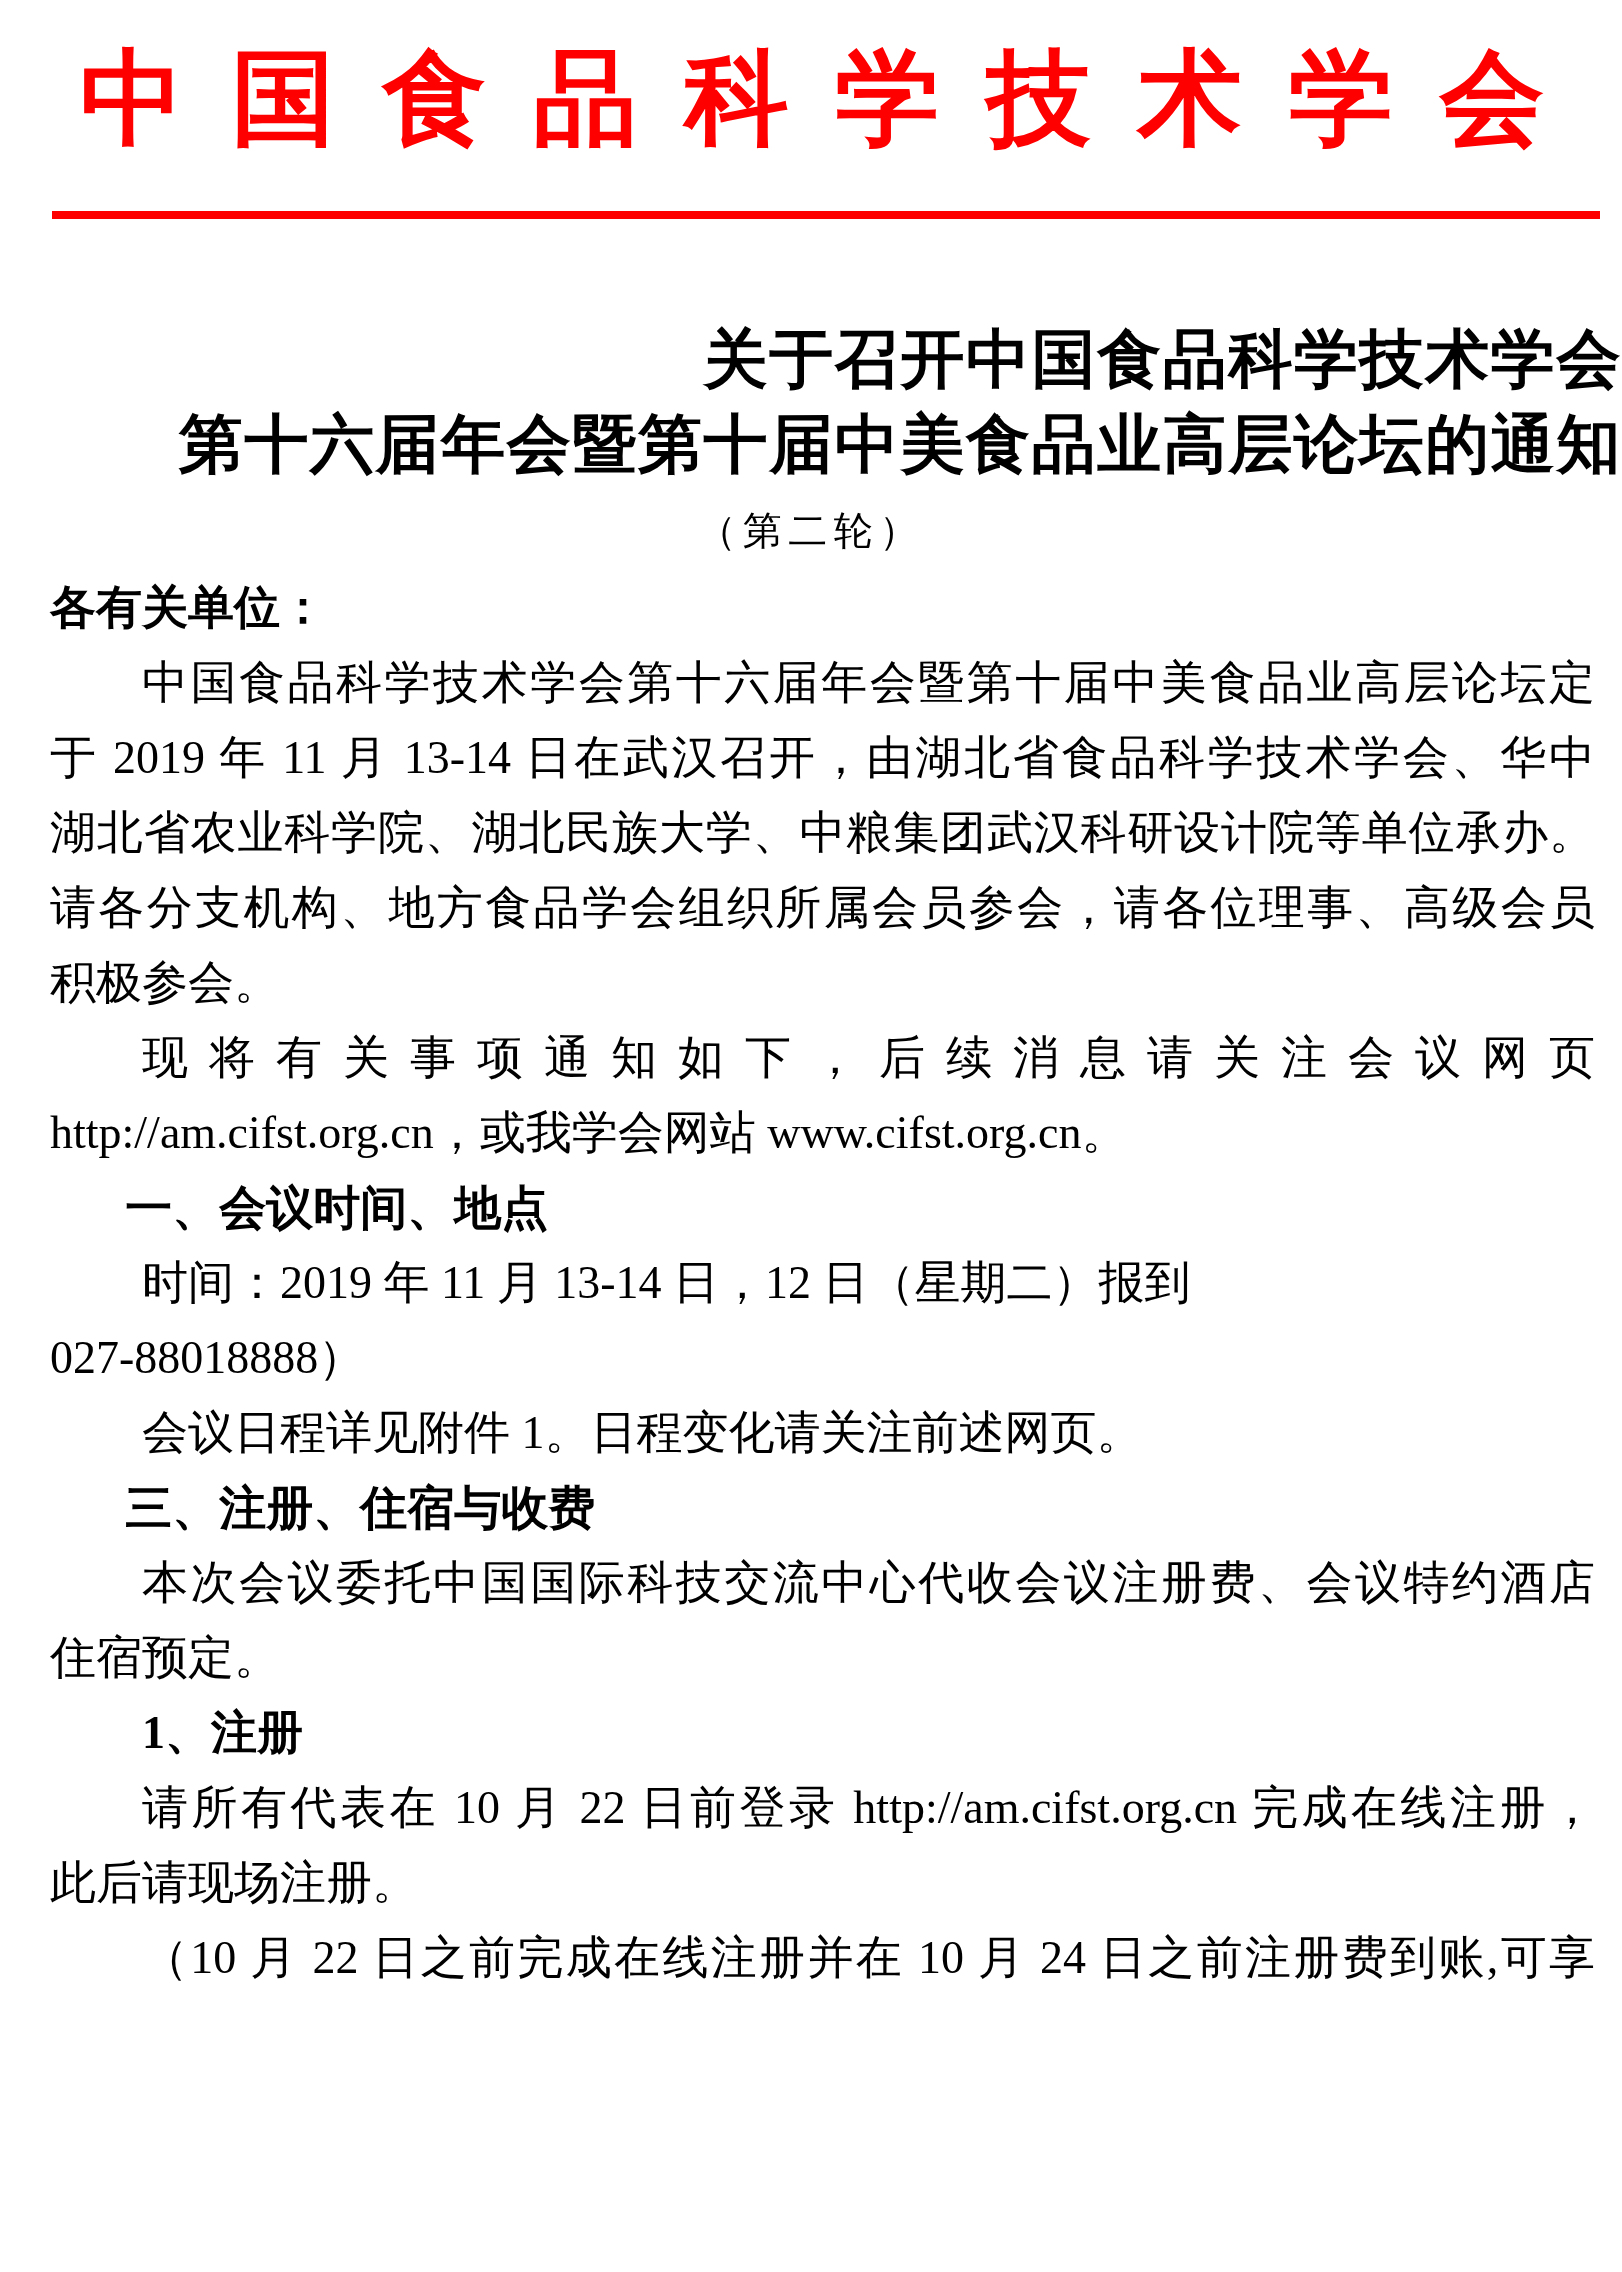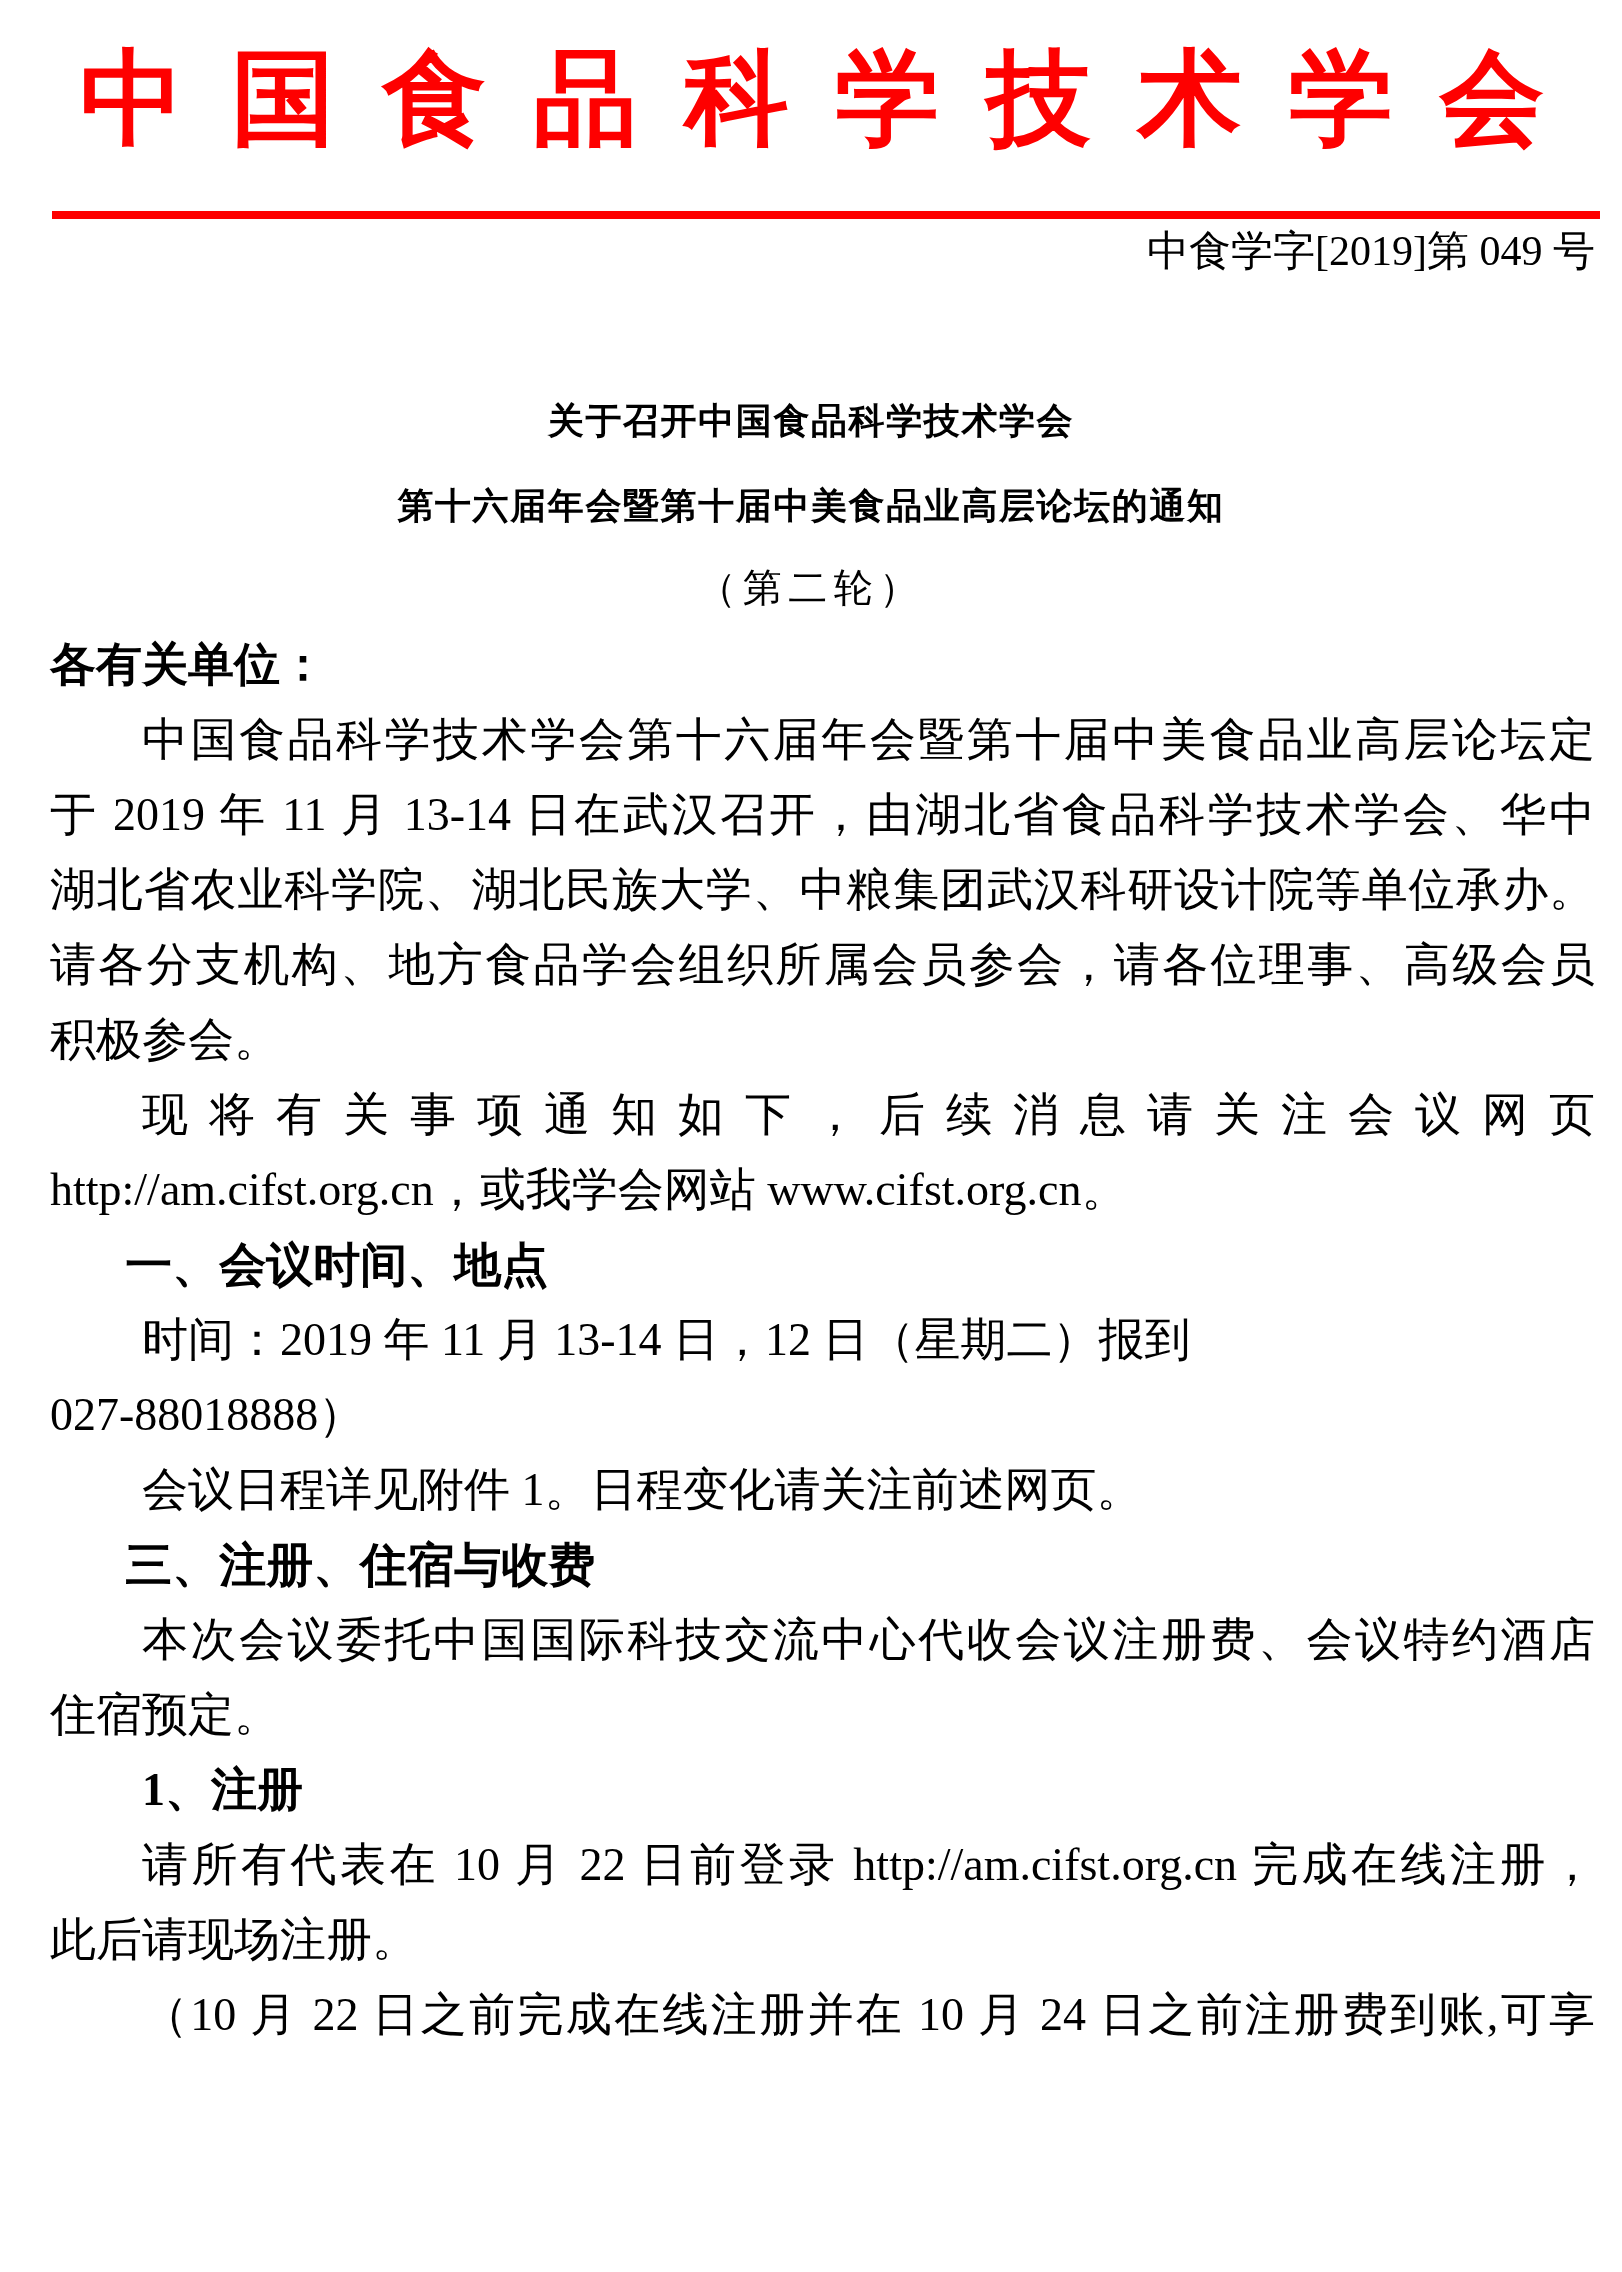--- a/index.html
+++ b/index.html
@@ -33,24 +33,24 @@
   }
   .doc-number {
     margin: 6.5px 27px 0 0;
     text-align: right;
     font-size: 42px;
     line-height: 50px;
     font-family: "Liberation Serif", "DejaVu Serif", serif;
   }
   
   .title-line {
-    text-align: center;
+    text-align: right;
     font-weight: bold;
-    font-family: Liberation Serif, serif;
-    font-size: 36px;
+    font-family: Liberation Mono, monospace;
+    font-size: 64px;
     line-height: 85px;
     letter-spacing: 1.6px;
   }
   .title-line.first { margin-top: 103px; }
   .subtitle {
     text-align: center;
     font-size: 39px;
     line-height: 78px;
     letter-spacing: 6.5px;
     font-family: "Liberation Serif", "DejaVu Serif", serif;
@@ -81,21 +81,20 @@
   }
 </style>
 </head>
 <body>
 
 <div class="page">
 
   <header>
     <div class="org-title">中国食品科学技术学会</div>
     <div class="red-rule"></div>
-    <div class="doc-number">中食学字[2019]第 049 号</div>
   </header>
 
   <main>
     <div class="title-line first">关于召开中国食品科学技术学会</div>
     <div class="title-line">第十六届年会暨第十届中美食品业高层论坛的通知</div>
     <div class="subtitle">（第二轮）</div>
 
     <div class="flow">
         <div class="line salutation">各有关单位：</div>
         <div class="line body indent stretch">中国食品科学技术学会第十六届年会暨第十届中美食品业高层论坛定</div>

